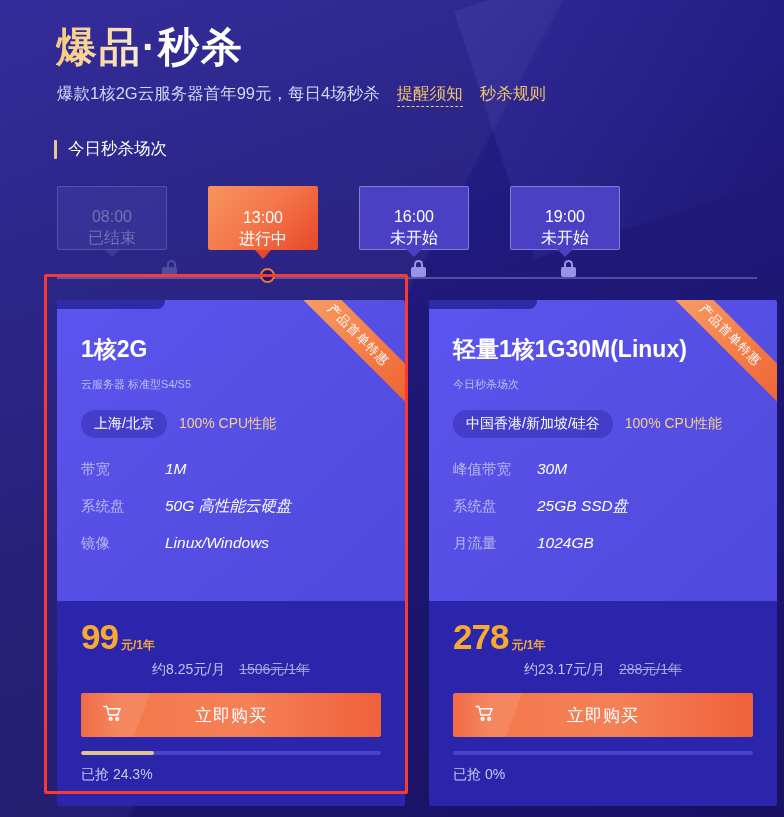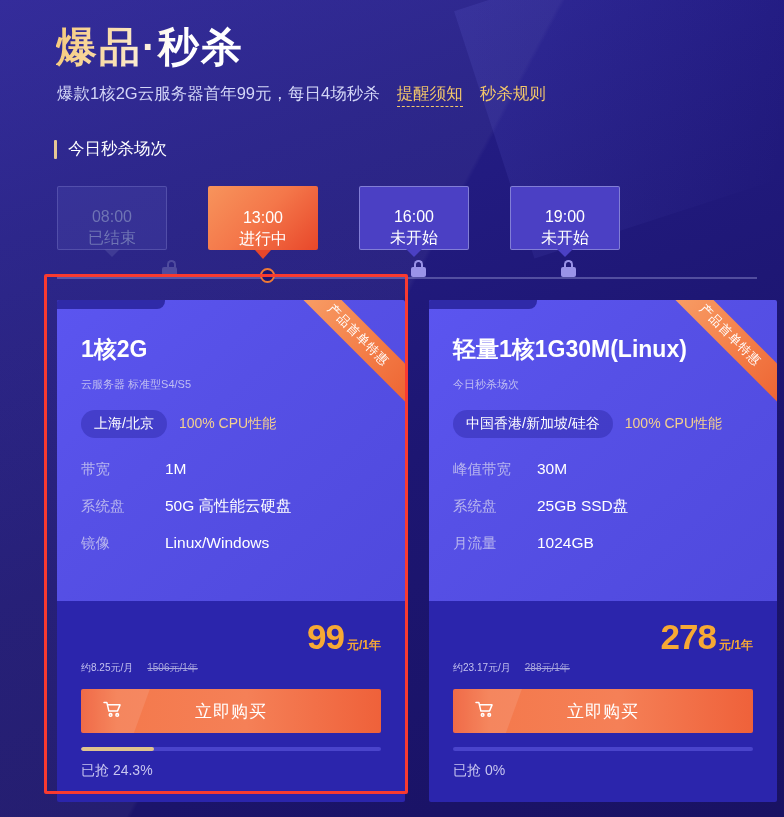--- a/index.html
+++ b/index.html
@@ -149,31 +149,31 @@
   .card-title { font-size: 23px; color: #ffffff; font-weight: bold; margin-bottom: 12px; }
   .card-sub { font-size: 11px; color: #bfbdf2; margin-bottom: 18px; }
   .badges { display: flex; align-items: center; gap: 12px; margin-bottom: 22px; }
   .badge {
     background: rgba(40,35,160,0.42); color: #ffffff;
     font-size: 14px; padding: 5px 13px; border-radius: 14px; white-space: nowrap;
   }
   .badge-note { font-size: 14px; color: #f4d08e; white-space: nowrap; }
   .spec { display: flex; align-items: baseline; margin-bottom: 17px; }
   .spec-k { width: 84px; font-size: 14.5px; color: #b9b6ee; flex: none; }
-  .spec-v { font-size: 15.5px; color: #ffffff; }
+  .spec-v { font-size: 15.5px; color: #ffffff; font-style: italic; }
 
   .card-bottom {
     background: #2b25ac;
     padding: 16px 24px 22px 24px;
     position: relative;
   }
-  .price-row { display: flex; align-items: baseline; justify-content: flex-end; }
+  .price-row { display: flex; align-items: baseline; }
   .price-num { font-size: 35px; color: #f7a934; font-weight: bold; letter-spacing: -1px; }
   .price-unit { font-size: 12px; color: #f7a934; font-weight: bold; margin-left: 3px; }
-  .price-sub { margin-top: 4px; font-size: 10px; color: #c4c2ef; display: flex; gap: 14px; }
+  .price-sub { margin-top: 4px; font-size: 14px; color: #c4c2ef; display: flex; gap: 14px; justify-content: center; }
   .price-old { text-decoration: line-through; color: #a9a7dd; }
 
   .buy-btn {
     margin-top: 14px; height: 44px; border-radius: 2px;
     position: relative; overflow: hidden; cursor: pointer;
     background: linear-gradient(90deg, #ef5a33 0%, #f4794c 12%, #f58057 55%, #ef613a 100%);
     display: flex; align-items: center; justify-content: center;
   }
   .buy-btn .shine {
     position: absolute; left: -20px; top: -20px; width: 78px; height: 100px;

